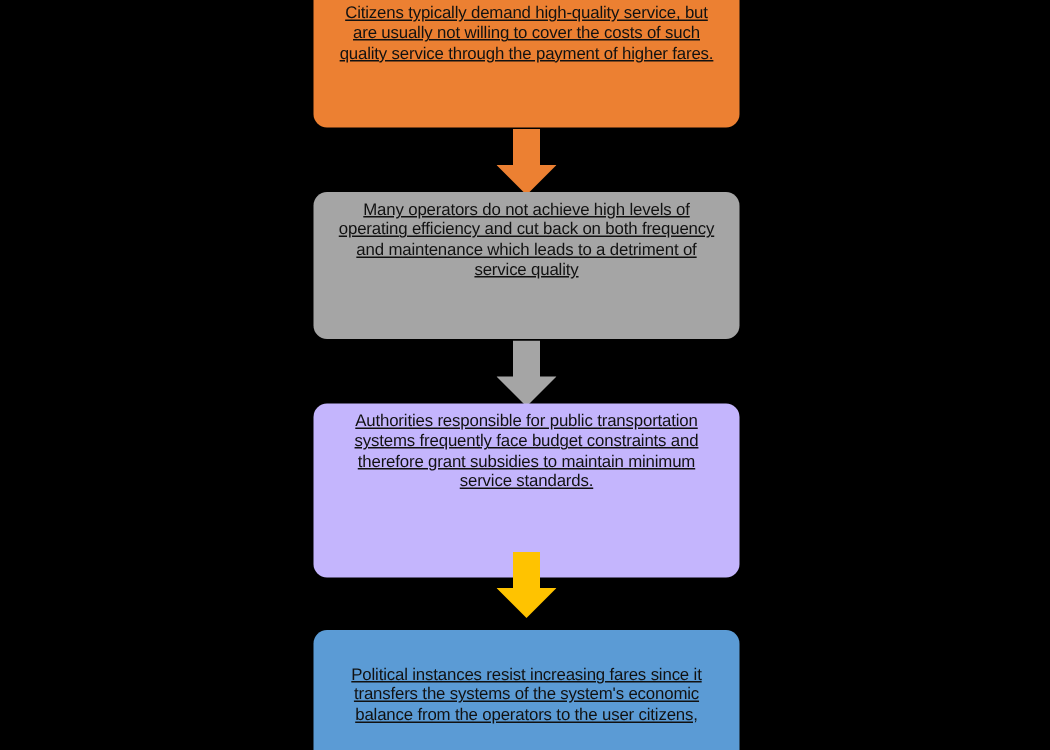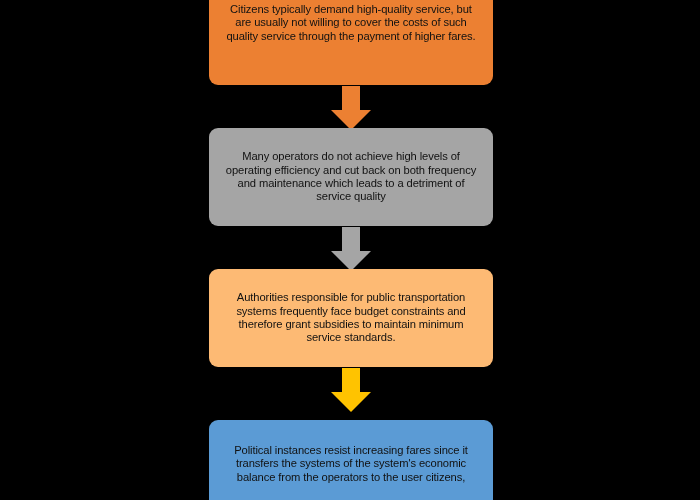--- a/index.html
+++ b/index.html
@@ -22,54 +22,55 @@
   }
 
   
   .flow-box {
     position: absolute;
     left: 209px;
     width: 284px;
     box-sizing: border-box;
     border-radius: 9px;
     display: flex;
-    align-items: center;
+    align-items: flex-start;
     justify-content: center;
     text-align: center;
     padding: 6px 12px;
     color: #111111;
     font-size: 11.2px;
     line-height: 13.4px;
     letter-spacing: -0.1px;
     font-family: "Liberation Sans", sans-serif;
   }
   .flow-box .box-text {
     display: block;
     width: 100%;
+    text-decoration: underline;
   }
 
   
   #box-problem-citizens {
     top: -13px;
     height: 98px;
     background: #EC8032;
     align-items: flex-start;
     padding-top: 16px;
   }
   
   #box-problem-operators {
     top: 128px;
     height: 98px;
     background: #A5A5A5;
   }
   
   #box-problem-authorities {
     top: 269px;
-    height: 98px;
-    background: #fdba74;
+    height: 116px;
+    background: #c4b5fd;
   }
   
   #box-problem-political {
     top: 420px;
     height: 98px;
     background: #5B9BD5;
     align-items: flex-start;
     padding-top: 24px;
   }
 

